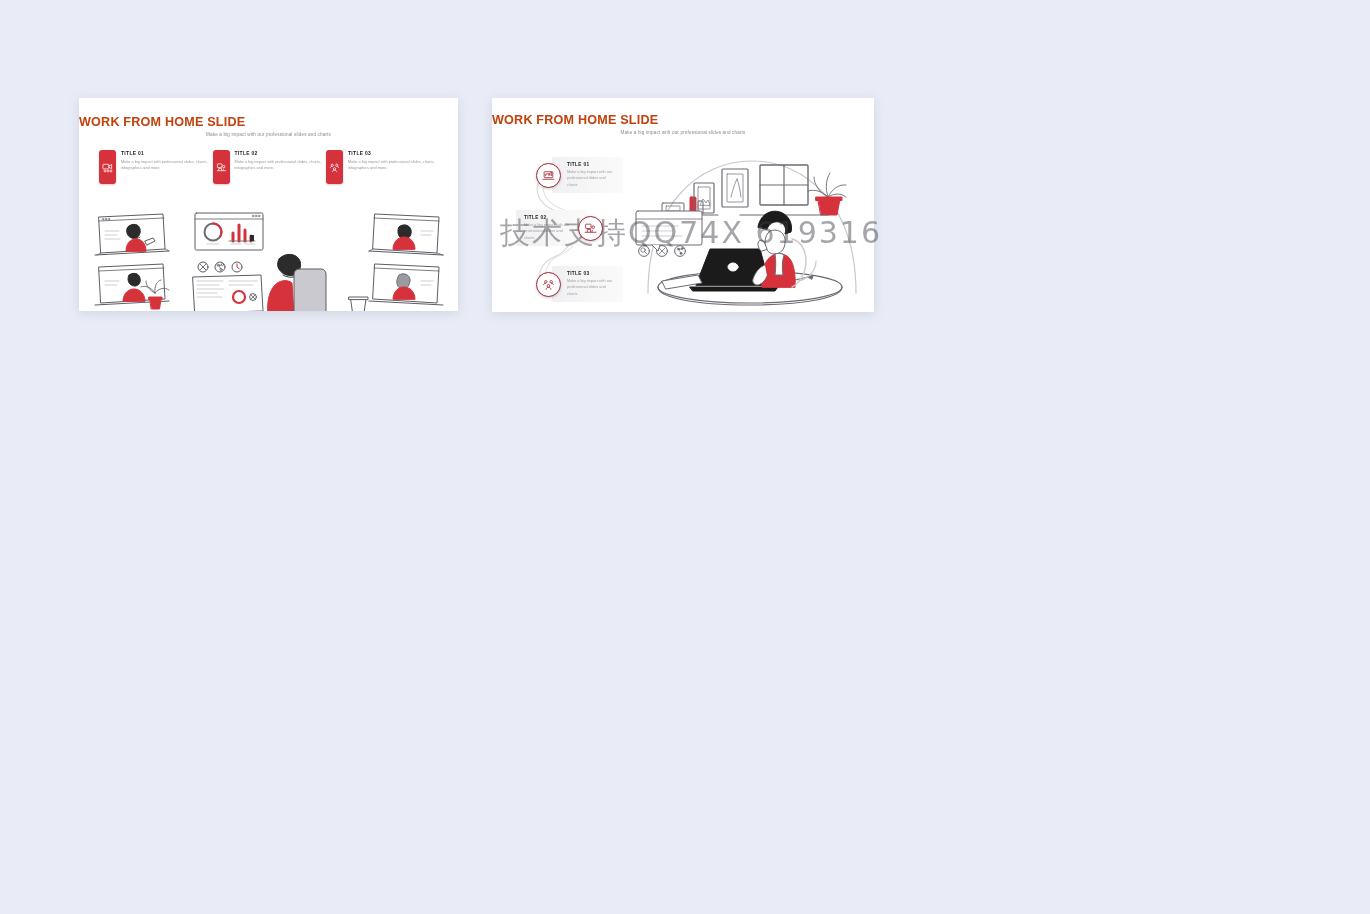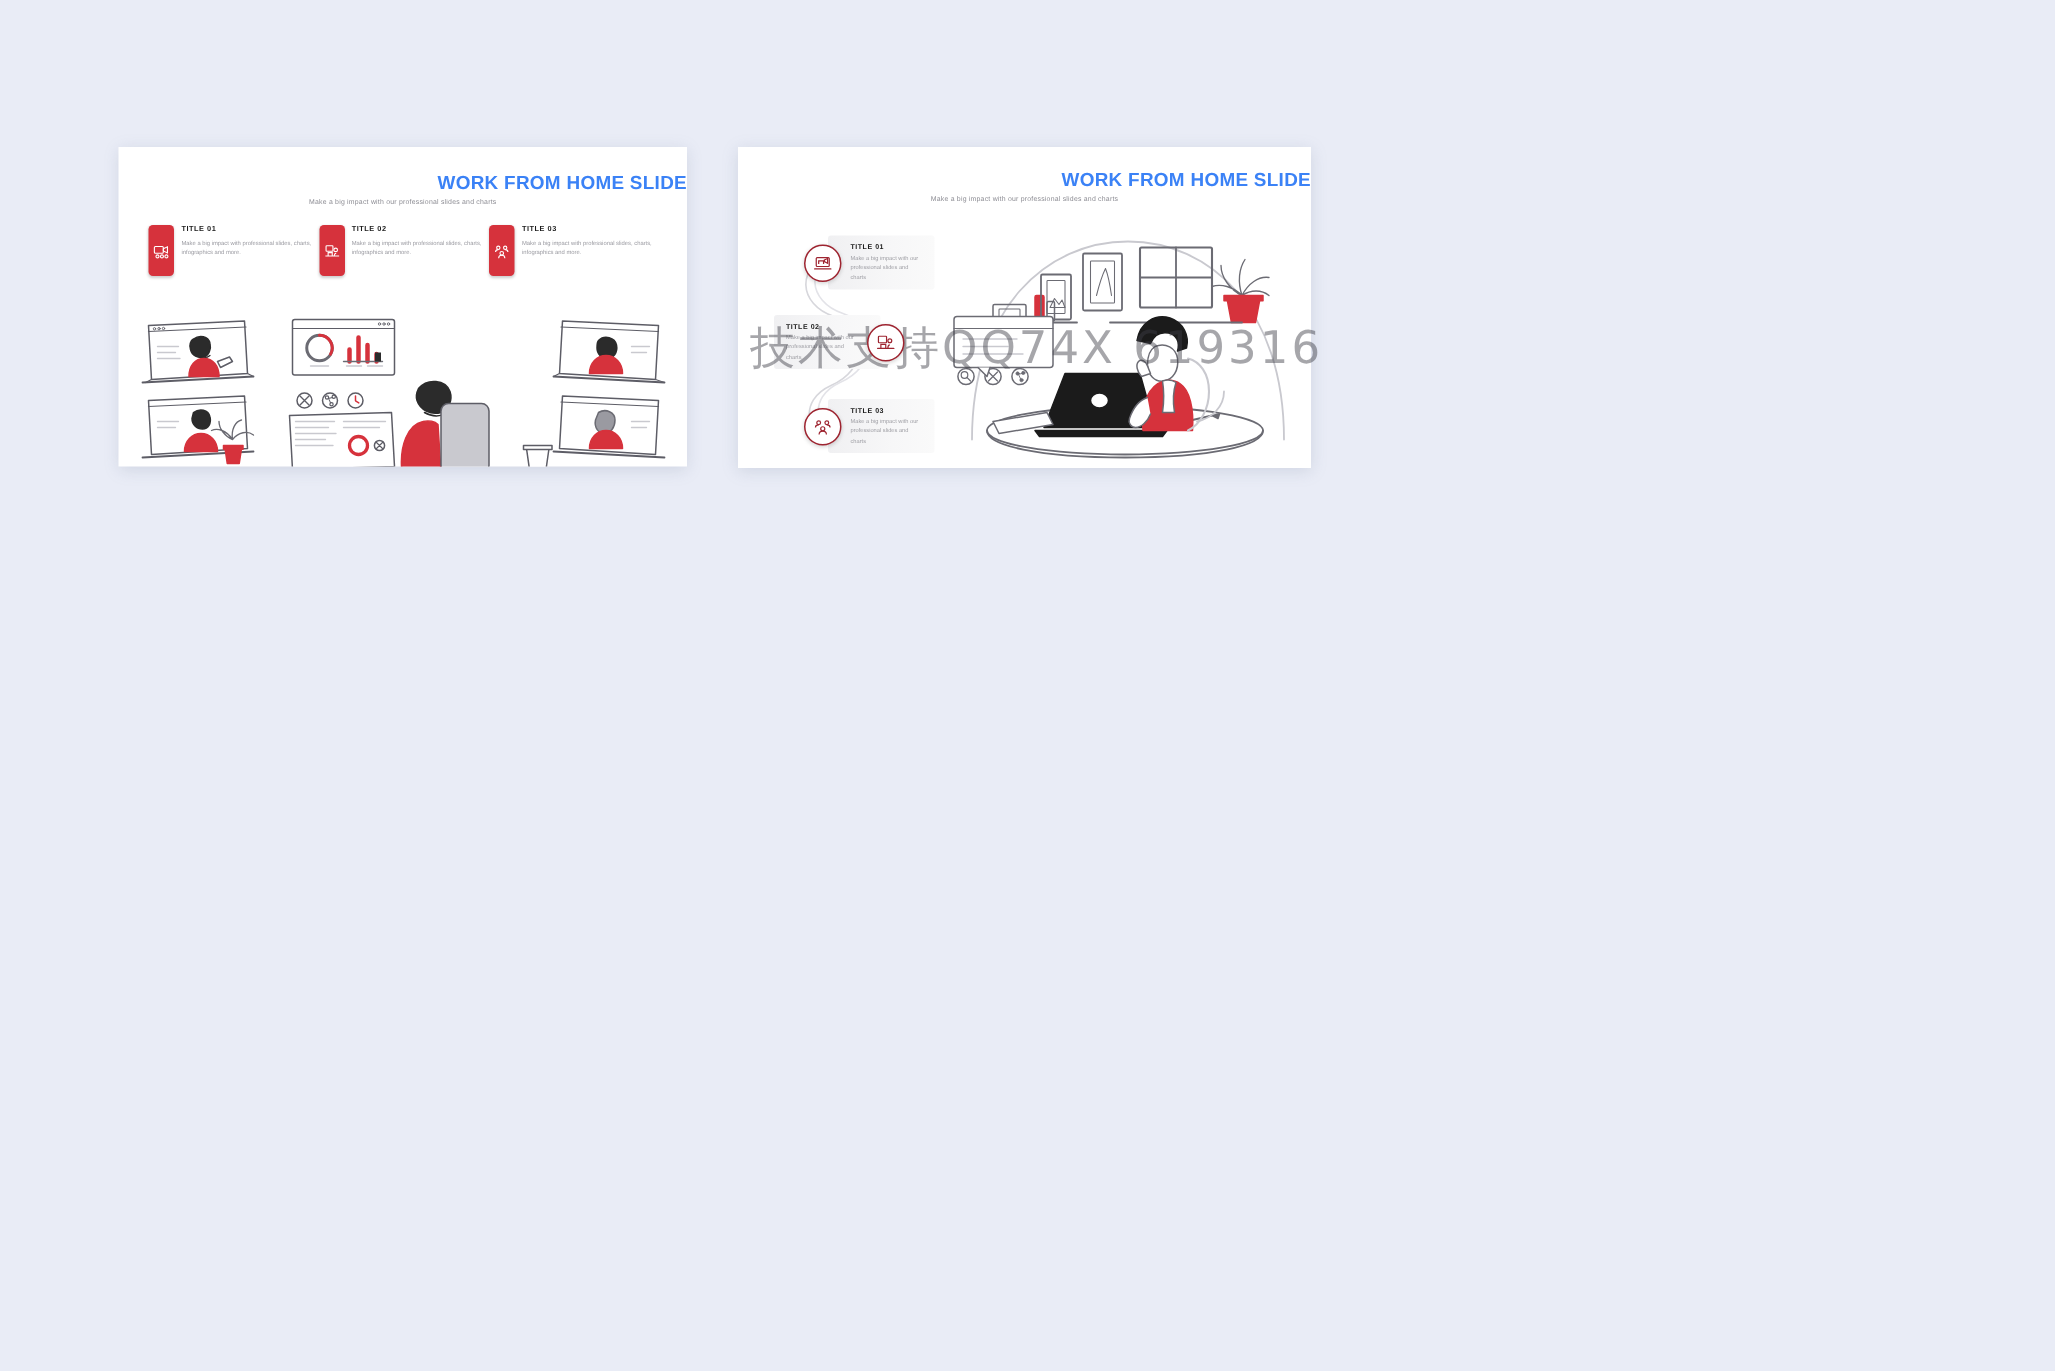--- a/index.html
+++ b/index.html
@@ -25,23 +25,23 @@
     box-shadow: 0 2px 10px rgba(120,130,160,.22);
     overflow: hidden;
   }
   #slide-1 { left: 79px;  top: 98px; width: 379px; height: 213px; }
   #slide-2 { left: 492px; top: 98px; width: 382px; height: 214px; }
 
   .slide-inner { position: relative; width: 100%; height: 100%; }
 
   
   .slide-title {
-    text-align: right;
+    text-align: left;
     font-weight: bold;
-    color: #3b82f6;
+    color: #c2410c;
     letter-spacing: .2px;
   }
   #slide-1 .slide-title { font-size: 12.6px; margin-top: 17px; }
   #slide-2 .slide-title { font-size: 12.6px; margin-top: 15px; }
 
   .slide-subtitle {
     text-align: center;
     color: #8c8c93;
     font-size: 4.6px;
     margin-top: 3px;

